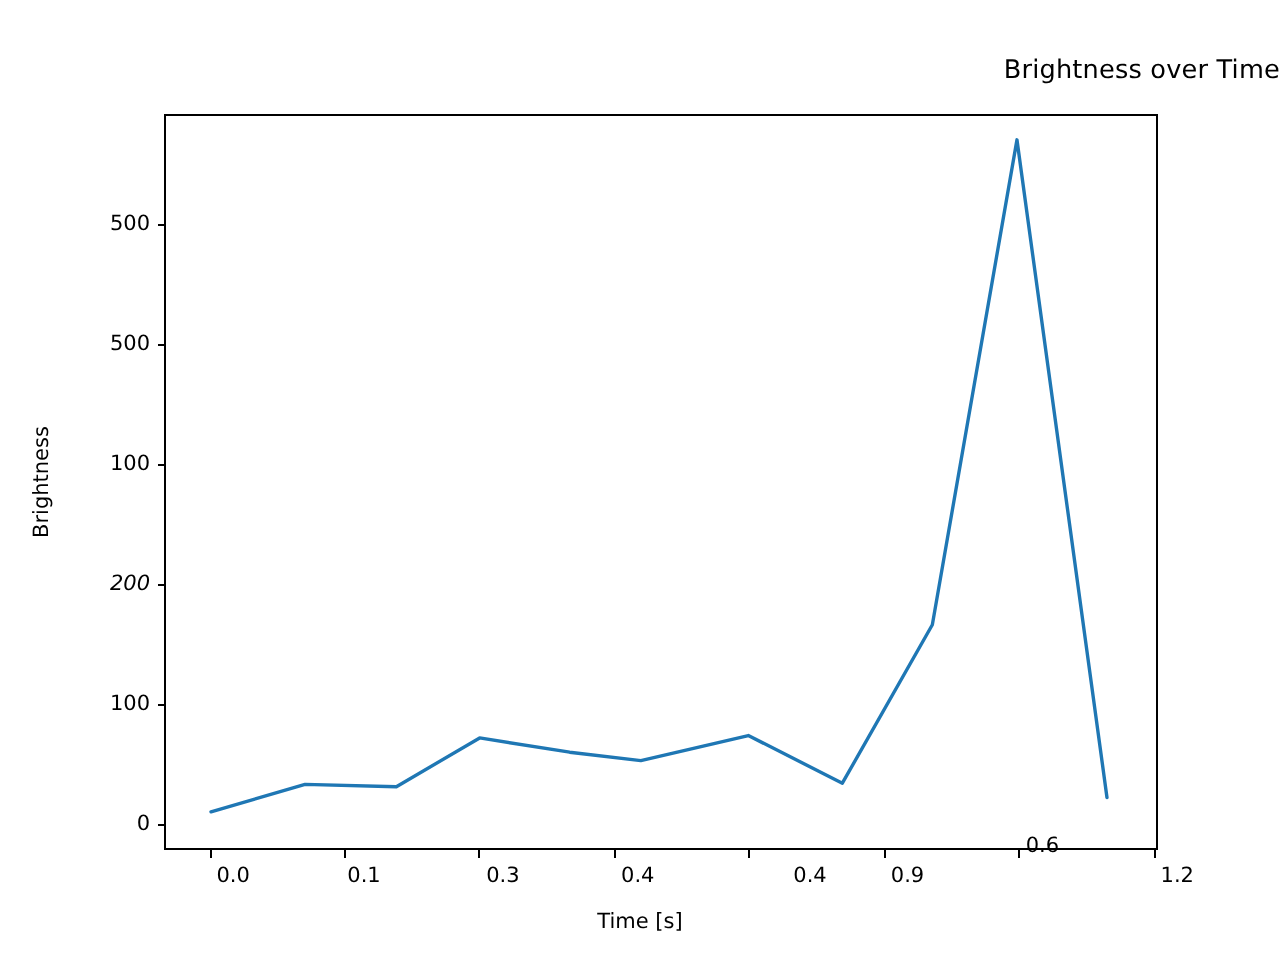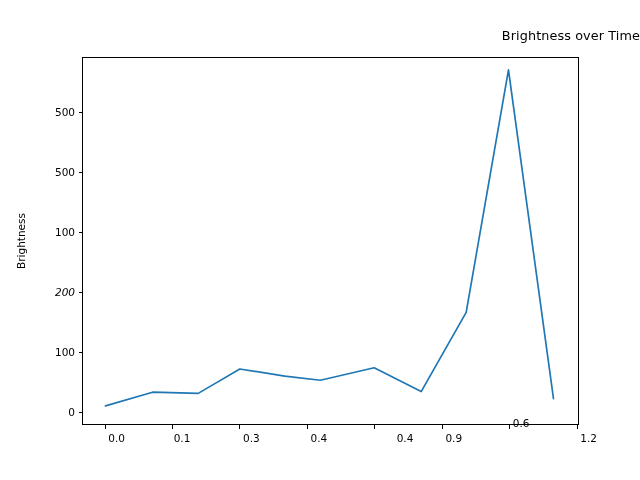--- a/index.html
+++ b/index.html
@@ -107,20 +107,21 @@
 <body>
 
 <div id="figure">
 
   <div id="chart-title">Brightness over Time</div>
 
   <div id="ylabel-wrap">
     <div id="ylabel-inner">Brightness</div>
   </div>
 
+  <div id="xlabel">Time [s]</div>
 
   <div id="axes">
     <svg id="plot-svg" viewBox="0 0 497 368" preserveAspectRatio="none">
       <polyline id="series-path" fill="none" stroke="#1f77b4" stroke-width="1.7" stroke-linejoin="round" stroke-linecap="round" points="22.59,349.79 69.80,336.02 115.65,337.21 157.46,312.66 202.64,319.84 238.38,324.04 292.33,311.46 339.54,335.42 384.72,255.76 427.20,11.98 472.39,342.60"></polyline>
     </svg>
   </div>
 
   <div id="ticks-layer">
       <div class="tick-mark ytick-mark" style="top: 411.58px;"></div>
       <div class="tick-label ytick-label" style="top: 411.58px; left: 30px; width: 45px;">0</div>

